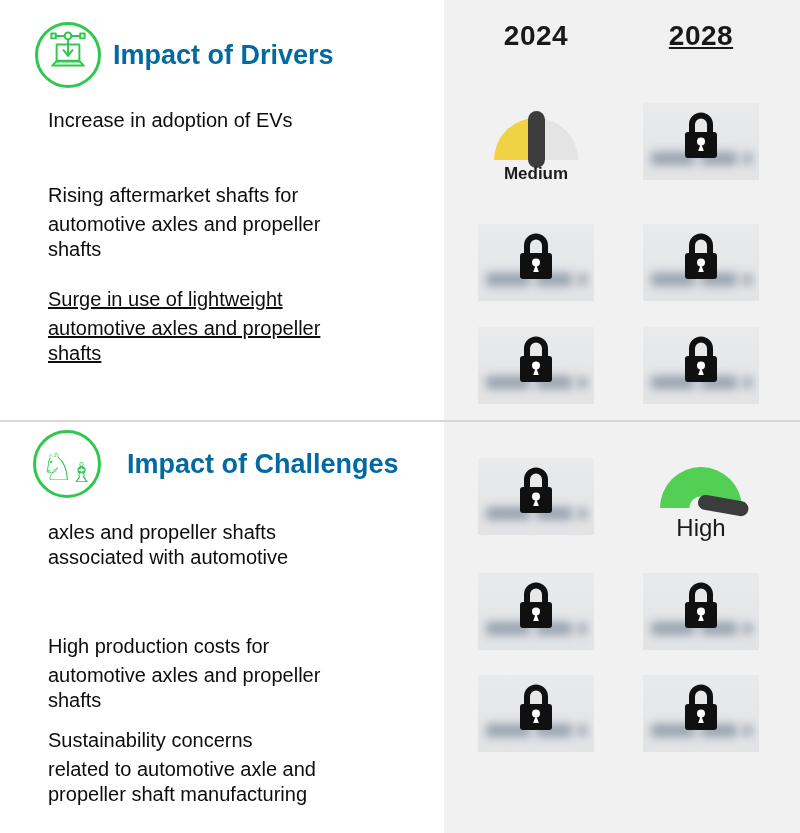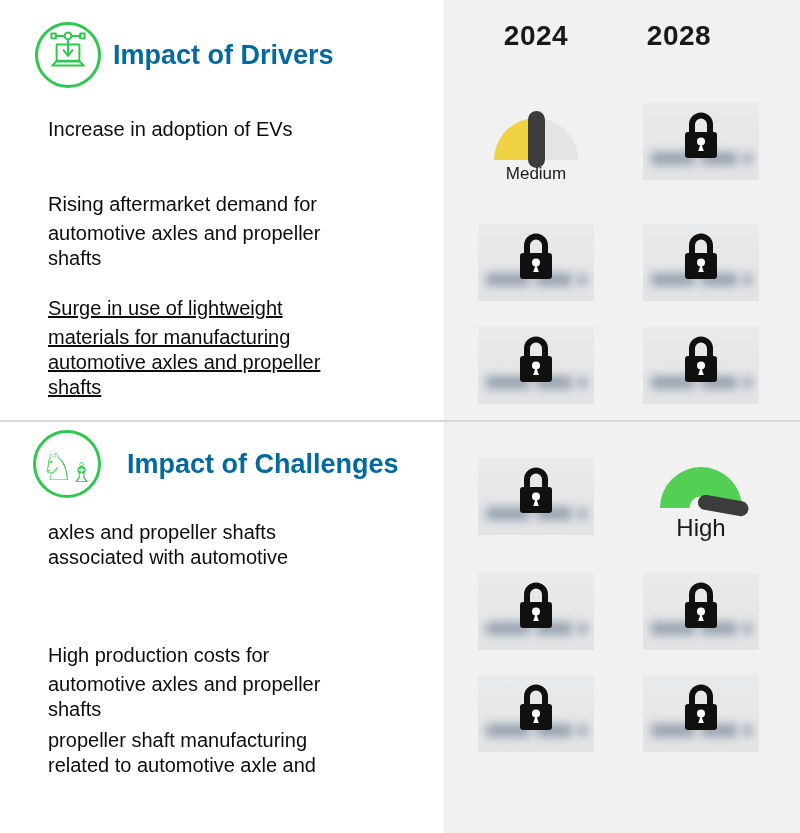--- a/index.html
+++ b/index.html
@@ -10,21 +10,21 @@
 
   .col-header{position:absolute;top:20px;width:116px;text-align:center;
               font-size:28px;font-weight:700;color:#191919;letter-spacing:.5px;}
 
   .icon-circle{position:absolute;border:3.5px solid #2fc84e;border-radius:50%;
                box-sizing:border-box;display:flex;align-items:flex-end;justify-content:center;}
   .section-title{position:absolute;font-size:27px;font-weight:700;color:#0369a1;line-height:30px;}
 
   .item{position:absolute;left:48px;width:352px;color:#0d0d0d;font-size:20px;}
   .item-line{line-height:25px;}
-  .lead{margin-bottom:4px;margin-top:9px;}
+  .lead{margin-bottom:4px;}
 
   .lock-cell{position:absolute;width:116px;height:77px;overflow:hidden;
              background:linear-gradient(180deg,#e9eaec 0%,#e2e3e5 100%);}
   .blob{position:absolute;background:#97a2af;filter:blur(5px);border-radius:2px;}
   .b1{left:8px;top:49px;width:44px;height:13px;}
   .b2{left:58px;top:49px;width:36px;height:13px;}
   .b3{left:100px;top:50px;width:9px;height:11px;}
   .lock-svg{position:absolute;left:50%;top:7px;transform:translateX(-50%);}
 
   .gauge{position:absolute;width:120px;height:82px;}
@@ -35,60 +35,59 @@
 </style>
 </head>
 <body>
 
 <div class="canvas">
 
   <div class="right-panel"></div>
   <div class="divider"></div>
 
   <div class="col-header" style="left:478px;">2024</div>
-  <div class="col-header" style="left:621px;">2028</div>
+  <div class="col-header" style="left:643px;text-decoration:underline;">2028</div>
 
   <div class="icon-circle" style="left:35px;top:22px;width:66px;height:66px;padding-bottom:6px;">
     <svg width="52" height="52" viewBox="0 0 64 64" fill="none" stroke="#2fc84e" stroke-width="2.4" stroke-linecap="round" stroke-linejoin="round">
       <circle cx="32" cy="11" r="4.2"></circle>
       <path d="M27.8 11 H17"></path>
         <rect x="11.5" y="8" width="5.5" height="6"></rect>
       <path d="M36.2 11 H47"></path>
         <rect x="47" y="8" width="5.5" height="6"></rect>
       <path d="M32 15.5 V33"></path>
       <path d="M26.5 28.5 L32 35.5 L37.5 28.5"></path>
       <path d="M18 21.5 H46 V41.5 H18 Z"></path>
       <path d="M12.5 47.5 L17.5 42.5 H46.5 L51.5 47.5 Z"></path>
     </svg>
   </div>
   <div class="section-title" style="left:113px;top:40px;">Impact of Drivers</div>
 
   <div class="item" style="top:108px;">
     <div class="item-line lead">Increase in adoption of EVs</div>
   </div>
   <div class="item" style="top:183px;">
-    <div class="item-line lead">Rising aftermarket demand for</div>
+    <div class="item-line lead">Rising aftermarket shafts for</div>
     <div class="item-line">automotive axles and propeller</div>
     <div class="item-line">shafts</div>
   </div>
   <div class="item" style="top:287px;text-decoration:underline;">
     <div class="item-line lead">Surge in use of lightweight</div>
-    <div class="item-line">materials for manufacturing</div>
     <div class="item-line">automotive axles and propeller</div>
     <div class="item-line">shafts</div>
   </div>
 
   <div class="gauge" style="left:476px;top:98px;">
     <svg width="120" height="82" viewBox="0 0 120 82">
       <path d="M18 62 A42 42 0 0 1 60 20 L60 62 Z" fill="#efd344"></path>
       <path d="M60 20 A42 42 0 0 1 102 62 L60 62 Z" fill="#e4e4e4"></path>
       <rect x="52" y="13" width="17" height="57" rx="8.5" fill="#3c3c3c"></rect>
     </svg>
   </div>
-  <div class="gauge-label" style="left:476px;top:164px;">Medium</div>
+  <div class="gauge-label" style="left:476px;top:164px;font-weight:bold;">Medium</div>
 
   <div class="lock-cell" style="left:643px;top:103px;">
     <span class="blob b1"></span>
     <span class="blob b2"></span>
     <span class="blob b3"></span>
     <svg class="lock-svg" width="46" height="52" viewBox="0 0 46 52">
       <path d="M14 23 V14.5 a9 9 0 0 1 18 0 V23" fill="none" stroke="#101010" stroke-width="6"></path>
       <rect x="7" y="22" width="32" height="26" rx="3" fill="#101010"></rect>
       <circle cx="23" cy="31.5" r="4" fill="#ffffff"></circle>
       <path d="M23 33 l-2.8 8 h5.6 Z" fill="#ffffff"></path>
@@ -150,22 +149,23 @@
   <div class="item" style="top:520px;">
     <div class="item-line">axles and propeller shafts</div>
     <div class="item-line">associated with automotive</div>
   </div>
   <div class="item" style="top:634px;">
     <div class="item-line lead">High production costs for</div>
     <div class="item-line">automotive axles and propeller</div>
     <div class="item-line">shafts</div>
   </div>
   <div class="item" style="top:728px;">
+    <div class="item-line lead">Sustainability concerns</div>
+    <div class="item-line">related to automotive axle and</div>
     <div class="item-line">propeller shaft manufacturing</div>
-    <div class="item-line">related to automotive axle and</div>
   </div>
 
   <div class="lock-cell" style="left:478px;top:458px;">
     <span class="blob b1"></span>
     <span class="blob b2"></span>
     <span class="blob b3"></span>
     <svg class="lock-svg" width="46" height="52" viewBox="0 0 46 52">
       <path d="M14 23 V14.5 a9 9 0 0 1 18 0 V23" fill="none" stroke="#101010" stroke-width="6"></path>
       <rect x="7" y="22" width="32" height="26" rx="3" fill="#101010"></rect>
       <circle cx="23" cy="31.5" r="4" fill="#ffffff"></circle>

